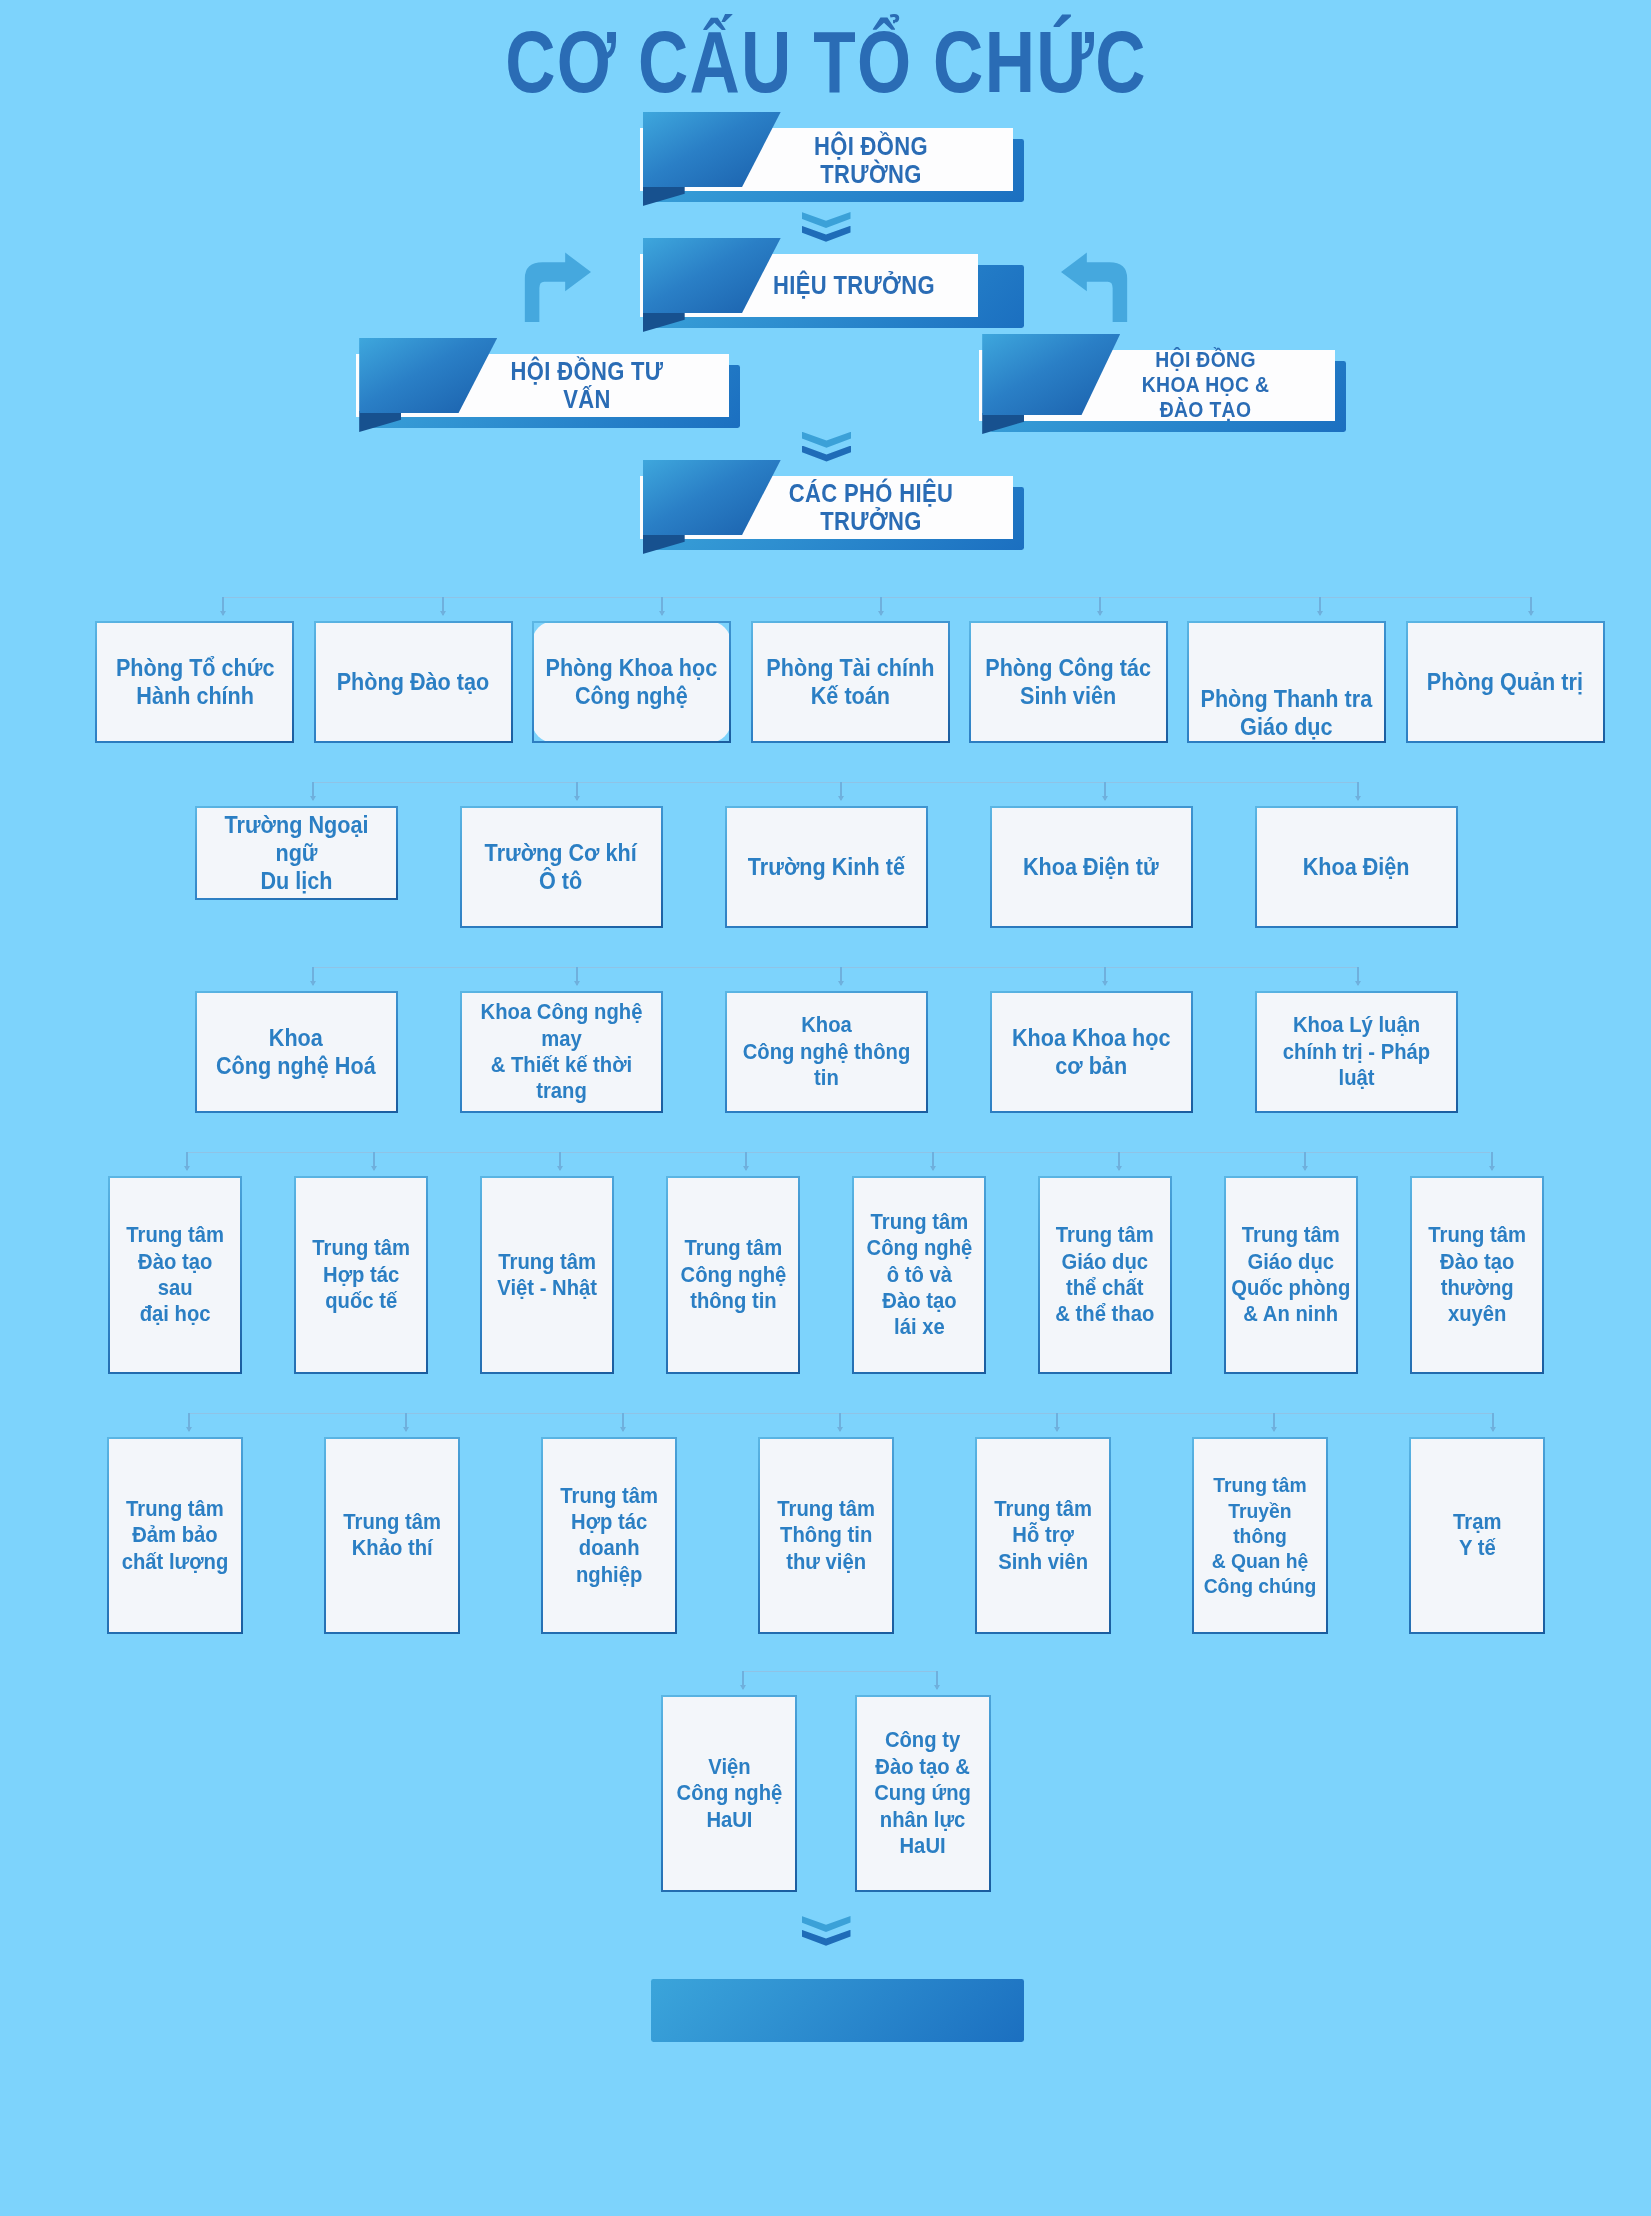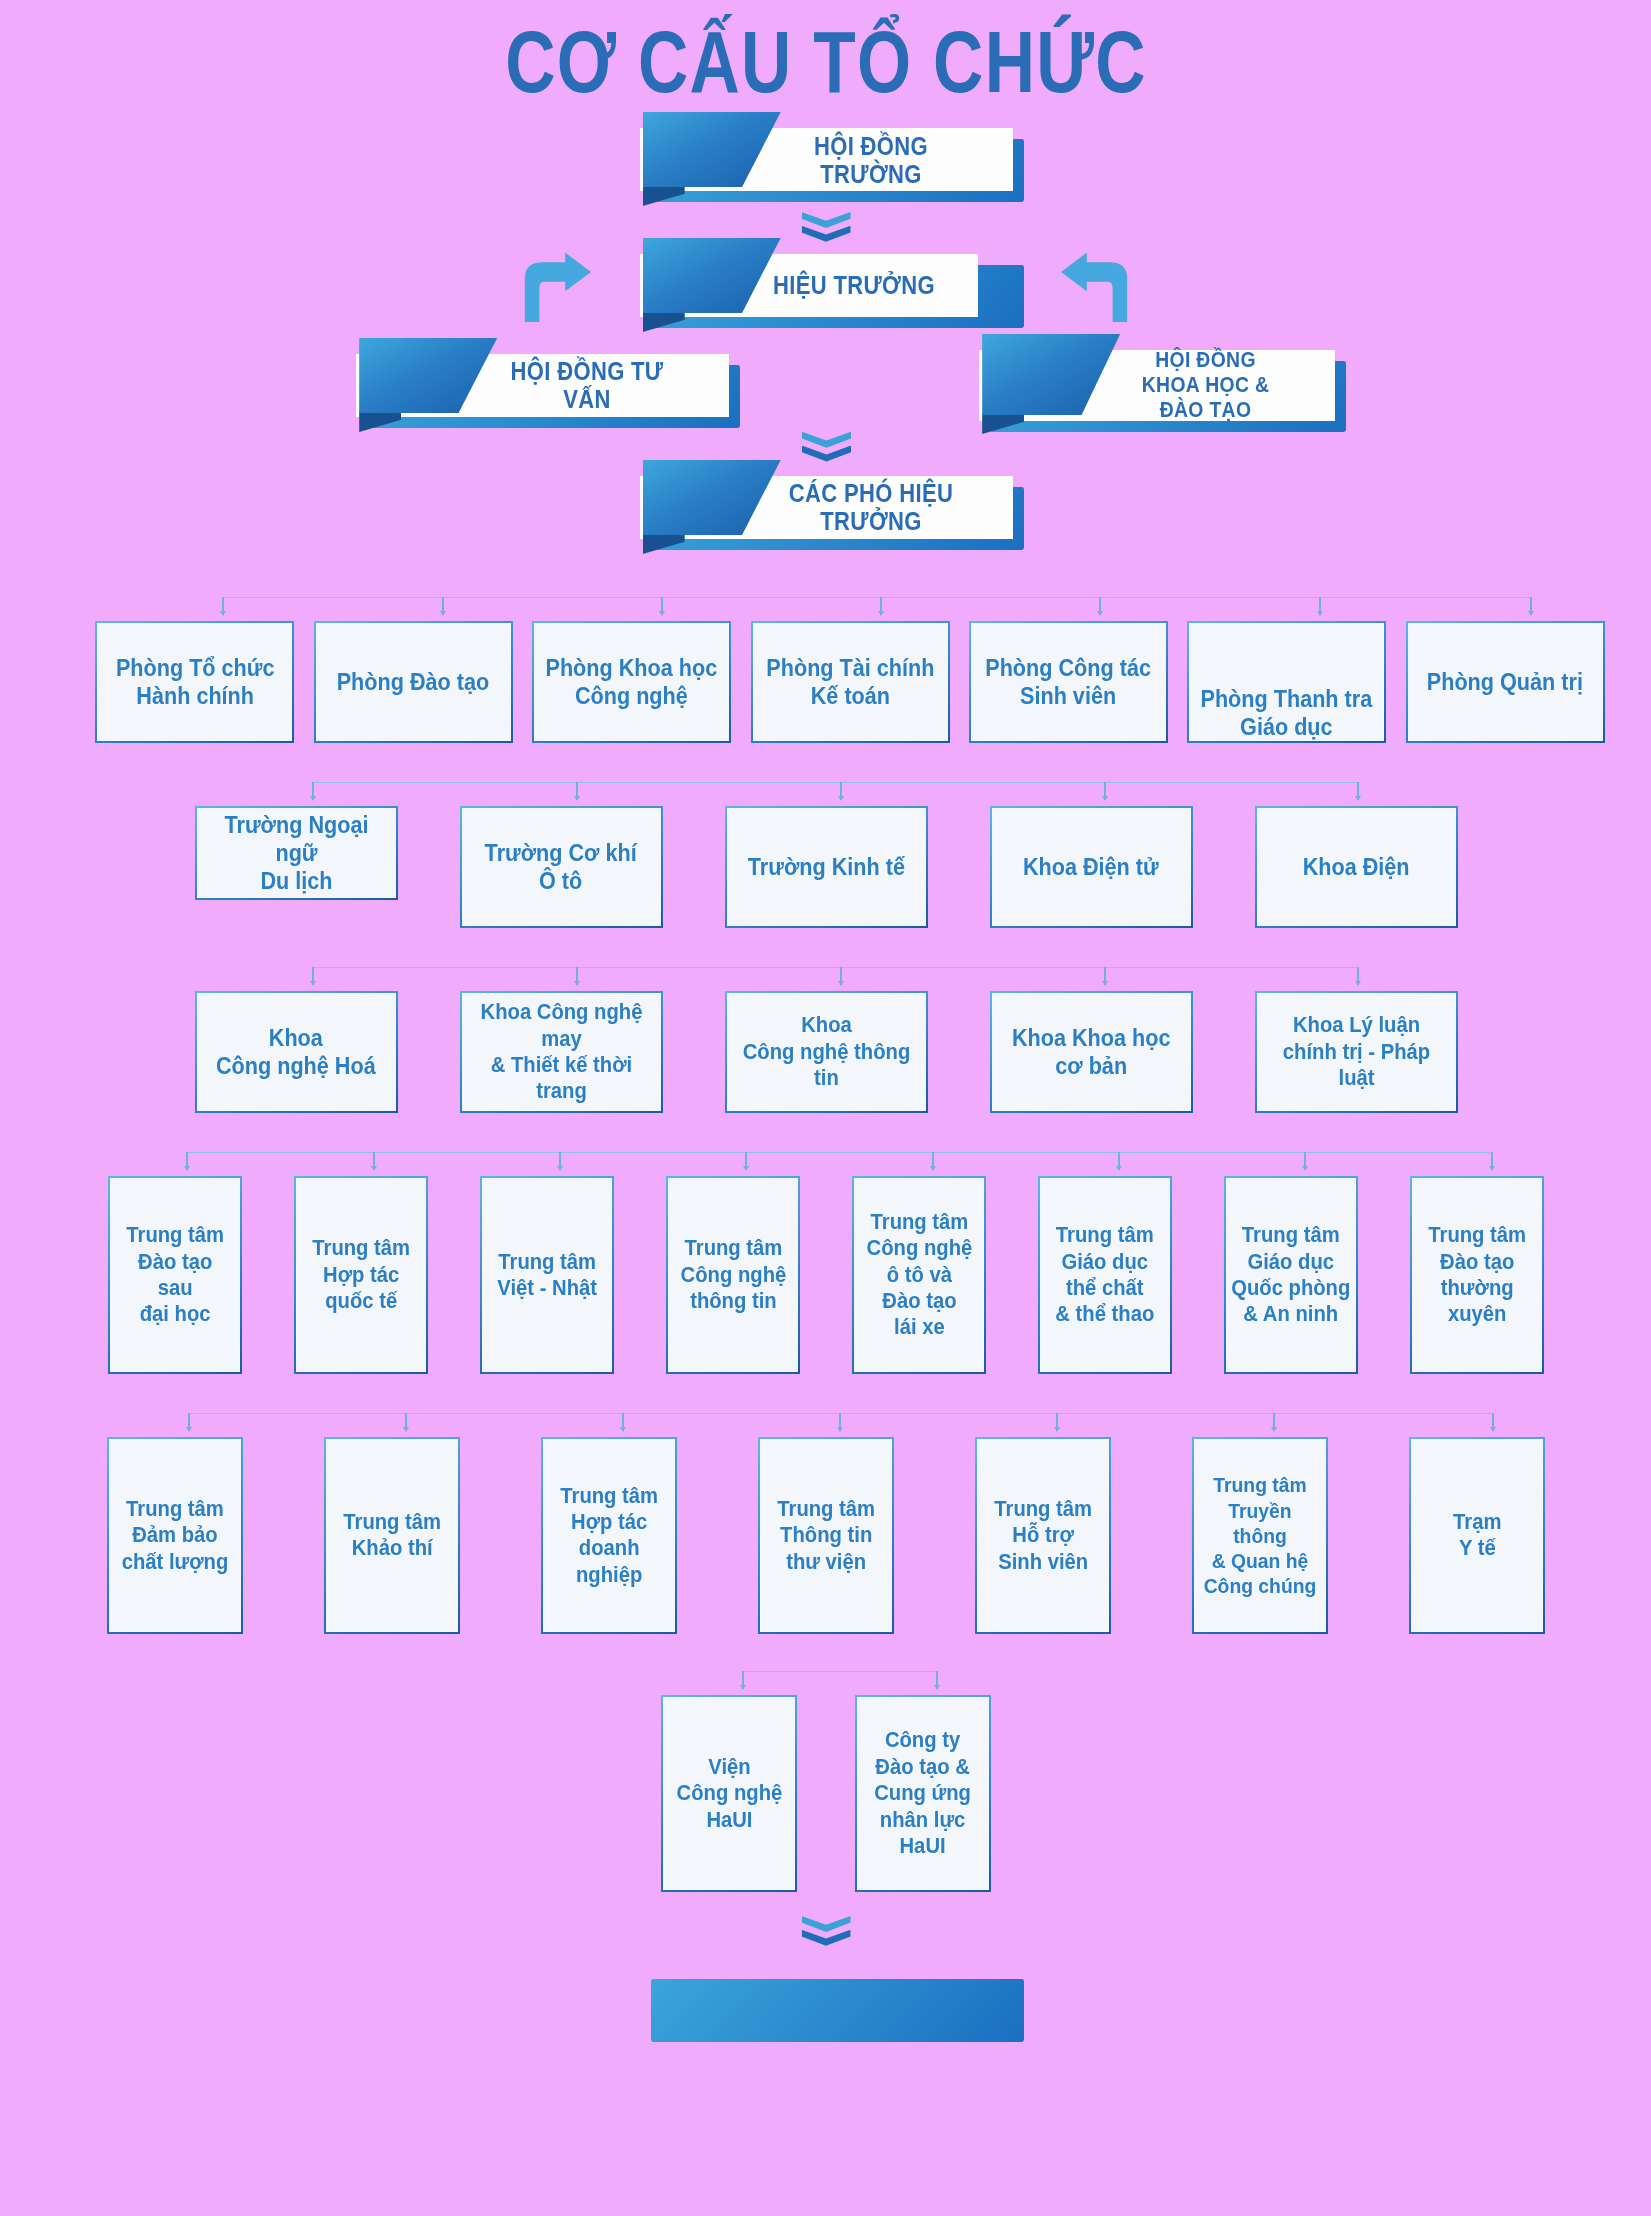--- a/index.html
+++ b/index.html
@@ -6,21 +6,21 @@
   body{
     width:1652px;
     background:#f2f5f9;
     font-family:"Liberation Sans", sans-serif;
     -webkit-font-smoothing:antialiased;
   }
   .page{
     position:relative;
     width:1652px;
     min-height:2216px;
-    background:#f0abfc;
+    background:#7dd3fc;
     overflow:hidden;
   }
 
   
   .title{
     text-align:center;
     color:#2a6cb5;
     font-size:87px;
     font-weight:bold;
     letter-spacing:1.6px;
@@ -244,21 +244,21 @@
       <div class="tick" style="left:1482px; height:18px;"></div>
     </div>
     <div class="row" style="gap:19.4px;">
       <div class="box" style="width:199px;height:122px;">
         <span style="font-size:23.5px;">Phòng Tổ chức
 Hành chính</span>
         </div>
       <div class="box" style="width:199px;height:122px;">
         <span style="font-size:23.5px;">Phòng Đào tạo</span>
         </div>
-      <div class="box" style="width:199px;height:122px;">
+      <div class="box" style="width:199px;height:122px;border-radius:22px;">
         <span style="font-size:23.5px;">Phòng Khoa học
 Công nghệ</span>
         </div>
       <div class="box" style="width:199px;height:122px;">
         <span style="font-size:23.5px;">Phòng Tài chính
 Kế toán</span>
         </div>
       <div class="box" style="width:199px;height:122px;">
         <span style="font-size:23.5px;">Phòng Công tác
 Sinh viên</span>

